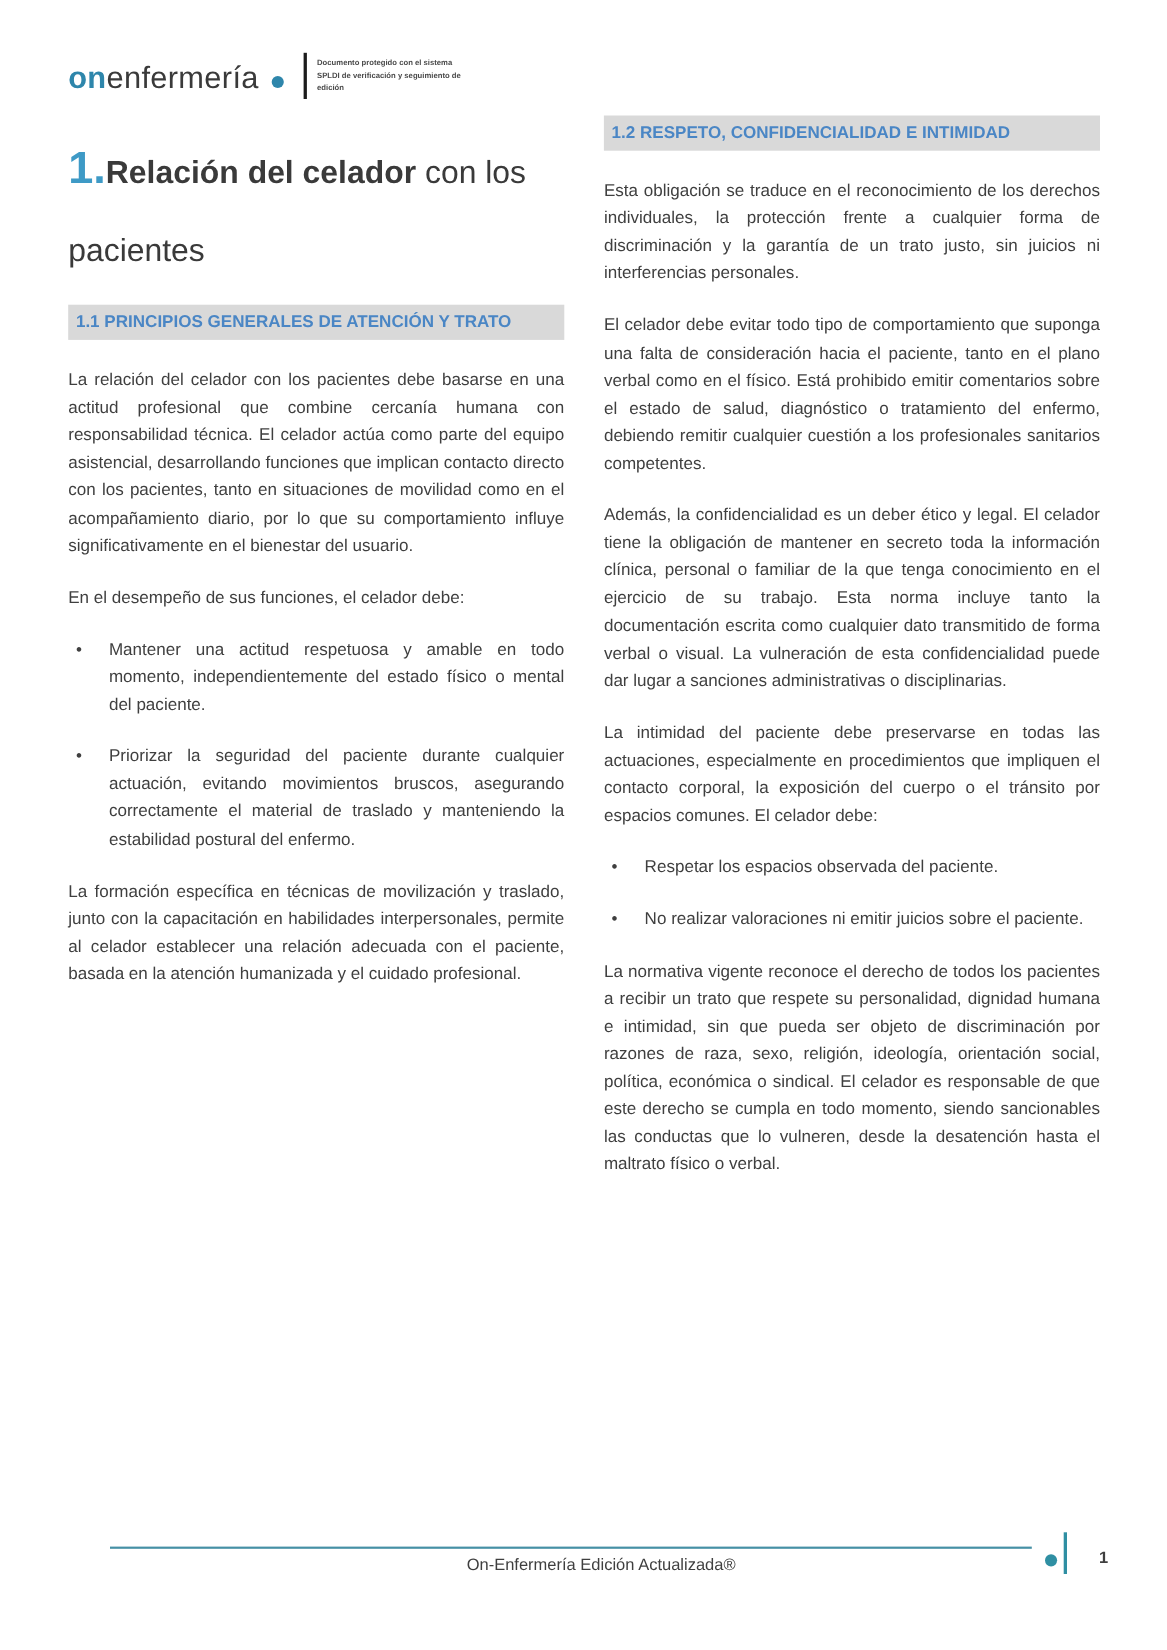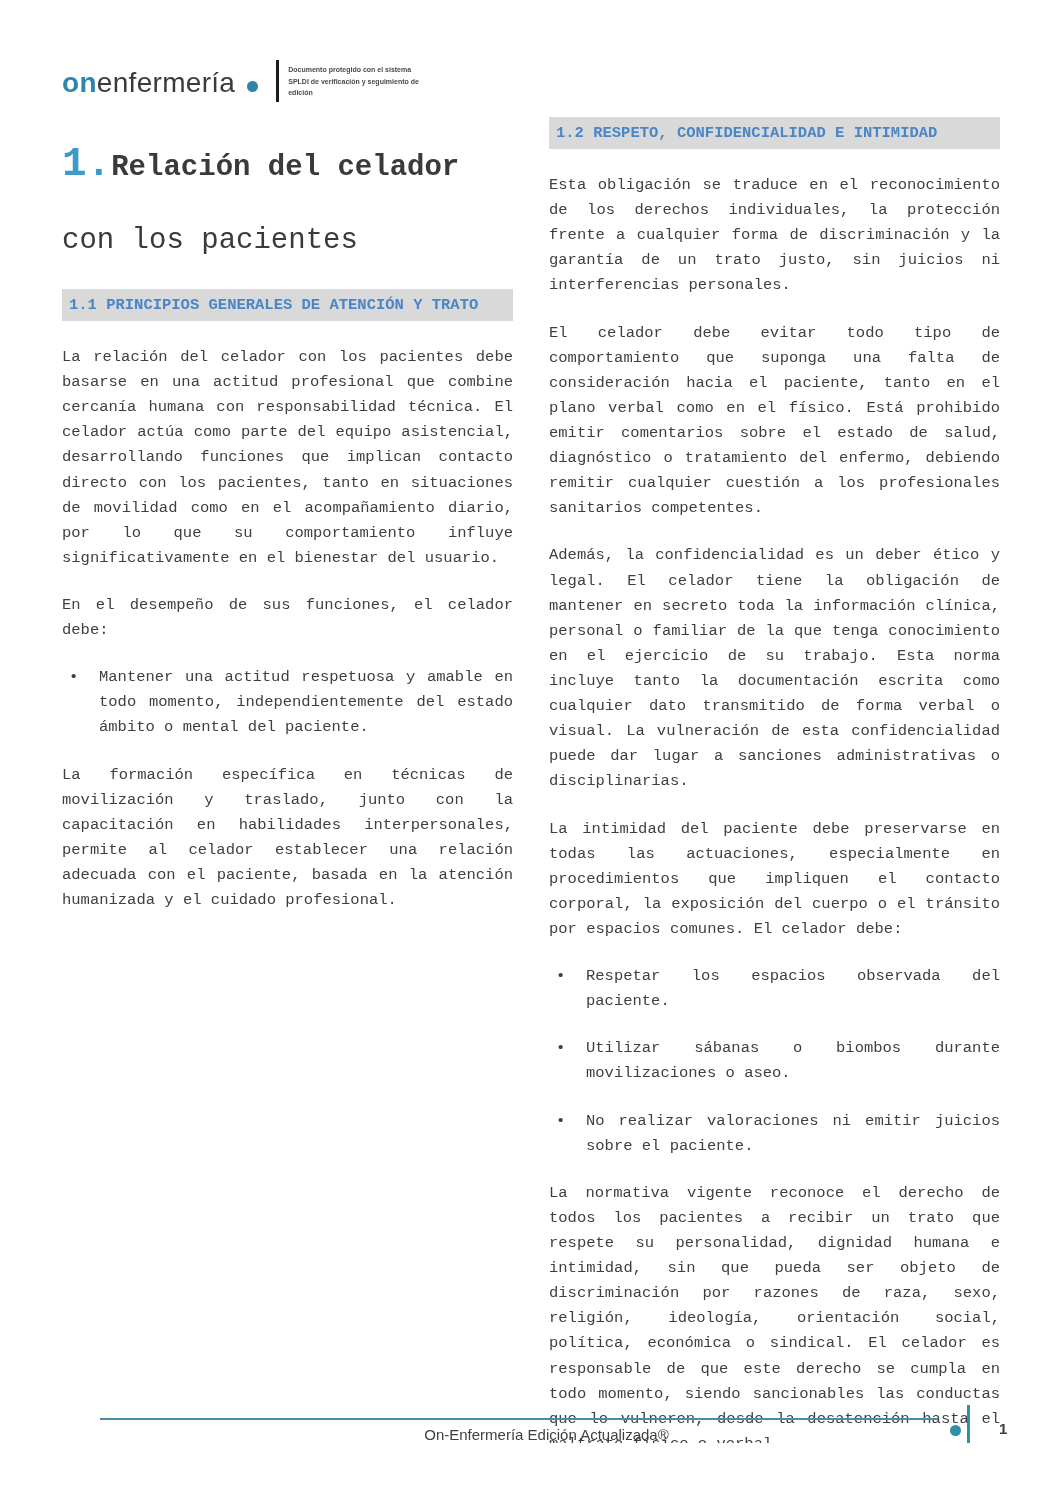--- a/index.html
+++ b/index.html
@@ -5,21 +5,20 @@
   * { box-sizing: border-box; }
   html, body { margin: 0; padding: 0; background: #ffffff; }
   .page {
     position: relative;
     width: 1061px;
     height: 1431px;
     background: #ffffff;
     overflow: hidden;
     font-family: "Liberation Sans", sans-serif;
     color: #3f3f3f;
-    margin-top: 12px;
   }
 
   
   .header {
     position: absolute;
     top: 52px;
     left: 62px;
     display: flex;
     align-items: flex-start;
   }
@@ -41,21 +40,21 @@
   }
 
   
   .columns {
     position: absolute;
     top: 105px;
     left: 62px;
     display: flex;
     gap: 36px;
   }
-  .col { width: 451px; font-family: Liberation Mono, monospace; }
+  .col { width: 451px; }
 
   .doc-title {
     margin: 2px 0 16px 0;
     font-size: 29px;
     font-weight: 400;
     color: #3a3a3a;
     line-height: 2.2;
   }
   .title-number {
     font-size: 41px;
@@ -168,37 +167,37 @@
 
     <div class="col">
       <h1 class="doc-title"><span class="title-number">1.</span><span class="title-bold">Relación del celador</span><span> con los pacientes</span></h1>
 
       <div class="section-heading">1.1 PRINCIPIOS GENERALES DE ATENCIÓN Y TRATO</div>
 
       <p class="para">La relación del celador con los pacientes debe basarse en una actitud profesional que combine cercanía humana con responsabilidad técnica. El celador actúa como parte del equipo asistencial, desarrollando funciones que implican contacto directo con los pacientes, tanto en situaciones de movilidad como en el acompañamiento diario, por lo que su comportamiento influye significativamente en el bienestar del usuario.</p>
       <p class="para">En el desempeño de sus funciones, el celador debe:</p>
 
       <ul class="bullets">
-        <li>Mantener una actitud respetuosa y amable en todo momento, independientemente del estado ámbito o mental del paciente.</li>
+        <li>Mantener una actitud respetuosa y amable en todo momento, independientemente del estado físico o mental del paciente.</li>
+        <li>Priorizar la seguridad del paciente durante cualquier actuación, evitando movimientos bruscos, asegurando correctamente el material de traslado y manteniendo la estabilidad postural del enfermo.</li>
       </ul>
 
       <p class="para">La formación específica en técnicas de movilización y traslado, junto con la capacitación en habilidades interpersonales, permite al celador establecer una relación adecuada con el paciente, basada en la atención humanizada y el cuidado profesional.</p>
     </div>
 
     <div class="col">
       <div class="section-heading">1.2 RESPETO, CONFIDENCIALIDAD E INTIMIDAD</div>
 
       <p class="para">Esta obligación se traduce en el reconocimiento de los derechos individuales, la protección frente a cualquier forma de discriminación y la garantía de un trato justo, sin juicios ni interferencias personales.</p>
       <p class="para">El celador debe evitar todo tipo de comportamiento que suponga una falta de consideración hacia el paciente, tanto en el plano verbal como en el físico. Está prohibido emitir comentarios sobre el estado de salud, diagnóstico o tratamiento del enfermo, debiendo remitir cualquier cuestión a los profesionales sanitarios competentes.</p>
       <p class="para">Además, la confidencialidad es un deber ético y legal. El celador tiene la obligación de mantener en secreto toda la información clínica, personal o familiar de la que tenga conocimiento en el ejercicio de su trabajo. Esta norma incluye tanto la documentación escrita como cualquier dato transmitido de forma verbal o visual. La vulneración de esta confidencialidad puede dar lugar a sanciones administrativas o disciplinarias.</p>
       <p class="para">La intimidad del paciente debe preservarse en todas las actuaciones, especialmente en procedimientos que impliquen el contacto corporal, la exposición del cuerpo o el tránsito por espacios comunes. El celador debe:</p>
 
       <ul class="bullets">
         <li>Respetar los espacios observada del paciente.</li>
-        <li>Utilizar sábanas o biombos durante movilizaciones o aseo.</li>
         <li>No realizar valoraciones ni emitir juicios sobre el paciente.</li>
       </ul>
 
       <p class="para">La normativa vigente reconoce el derecho de todos los pacientes a recibir un trato que respete su personalidad, dignidad humana e intimidad, sin que pueda ser objeto de discriminación por razones de raza, sexo, religión, ideología, orientación social, política, económica o sindical. El celador es responsable de que este derecho se cumpla en todo momento, siendo sancionables las conductas que lo vulneren, desde la desatención hasta el maltrato físico o verbal.</p>
     </div>
 
   </div>
 
   <div class="footer-rule"></div>
   <div class="footer-text">On-Enfermería Edición Actualizada®</div>

